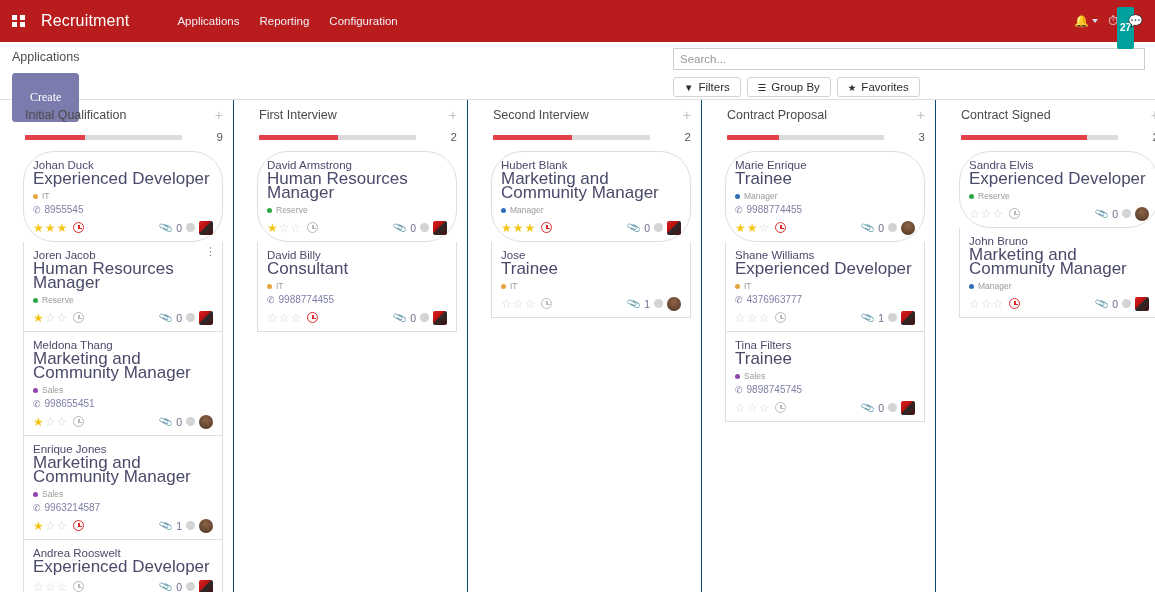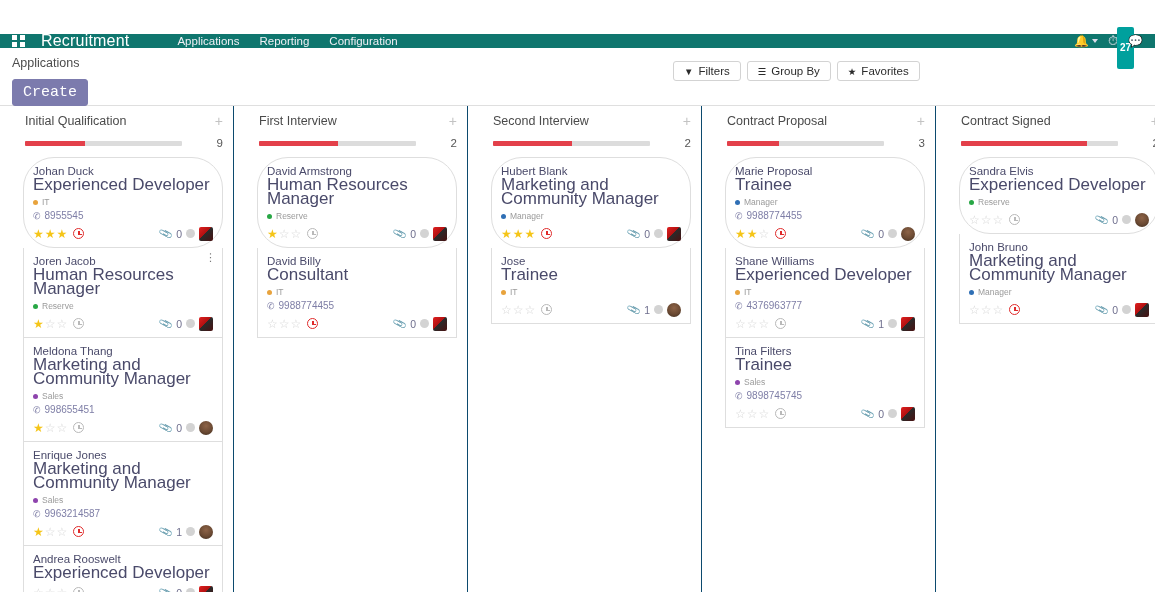--- a/index.html
+++ b/index.html
@@ -4,22 +4,22 @@
 <style>
   * { box-sizing: border-box; margin: 0; padding: 0; }
   html, body {
     width: 1155px; height: 592px;
     font-family: "Liberation Sans", sans-serif;
     background: #ffffff; overflow: hidden;
   }
 
   
   .navbar {
-    height: 14px; background: #0f766e; display: flex; align-items: center;
-    padding: 0 8px; color: #ffffff; position: relative; margin-top: 34px;
+    height: 42px; background: #b91c1c; display: flex; align-items: center;
+    padding: 0 8px; color: #ffffff; position: relative;
   }
   .apps-grid { display: grid; grid-template-columns: 1fr 1fr; gap: 2px; width: 13px; margin: 0 16px 0 4px; }
   .apps-grid i { display: block; width: 5px; height: 5px; background: #fff; }
   .brand { font-size: 16px; font-weight: normal; letter-spacing: .2px; margin-right: 48px; color:#fff; }
   .nav-links { display: flex; gap: 20px; }
   .nav-link { font-size: 11.5px; color: #f0f0f5; cursor: pointer; }
   .nav-right { margin-left: auto; display: flex; align-items: center; gap: 10px; padding-right: 4px; }
   .nav-ico { font-size: 11px; color: #e8e8f2; position: relative; display:flex; align-items:center; cursor: pointer; }
   .caret-down { width:0;height:0;border-left:3px solid transparent;border-right:3px solid transparent;border-top:4px solid #dcdcea; margin-left:3px;}
   .badge-count {
@@ -29,21 +29,21 @@
 
   
   .control-panel {
     border-bottom: 1px solid #dfdfdf; background: #fff; padding: 6px 10px 8px 12px;
     display: flex; justify-content: space-between; align-items: flex-start; height: 58px;
   }
   .cp-left { display: flex; flex-direction: column; }
   .breadcrumb { font-size: 12.5px; color: #4c4c4c; margin: 2px 0 9px 0; }
   .btn-create {
     background: #7C7BAD; color: #fff; border: 1px solid #7C7BAD; border-radius: 3px;
-    font-size: 15px; padding: 4px 10px; cursor: pointer; font-family: Liberation Mono, monospace;
+    font-size: 12px; padding: 16px 10px; cursor: pointer; font-family: Liberation Serif, serif;
   }
   .cp-right { width: 472px; display: flex; flex-direction: column; }
   .search-wrap { border: 1px solid #cfcfcf; background:#fff; height: 22px; display:flex; align-items:center; padding: 0 6px; }
   .search-wrap input {
     border: none; outline: none; font-size: 11.5px; width: 100%;
     font-family: inherit; color: #333; background: transparent;
   }
   .search-wrap input::placeholder { color: #9a9a9a; }
   .filter-row { display: flex; gap: 6px; margin-top: 7px; }
   .filter-btn {
@@ -138,20 +138,23 @@
       </div>
   </div>
 </div>
 
 <div class="control-panel">
   <div class="cp-left">
     <div class="breadcrumb">Applications</div>
     <button class="btn-create">Create</button>
   </div>
   <div class="cp-right">
+    <div class="search-wrap">
+      <input type="text" placeholder="Search..." style="">
+    </div>
     <div class="filter-row">
       <button class="filter-btn">
         <span class="gly">▼</span>
         <span>Filters</span>
       </button>
       <button class="filter-btn">
         <span class="gly">☰</span>
         <span>Group By</span>
       </button>
       <button class="filter-btn">
@@ -433,21 +436,21 @@
         </div>
         <div class="col-head-bot">
           <div class="progress">
             <i style="width:33%"></i>
           </div>
           <div class="col-count">3</div>
         </div>
       </div>
       <div class="cards">
         <div class="card">
-          <div class="card-name">Marie Proposal</div>
+          <div class="card-name">Marie Enrique</div>
           <div class="card-job">Trainee</div>
           <div class="card-tag">
             <span class="dot" style="background:#2f6fb5"></span>
             <span>Manager</span>
           </div>
           <div class="card-phone">
             <span class="phone-gly">✆</span>
             <span>9988774455</span>
           </div>
           <div class="card-foot">

